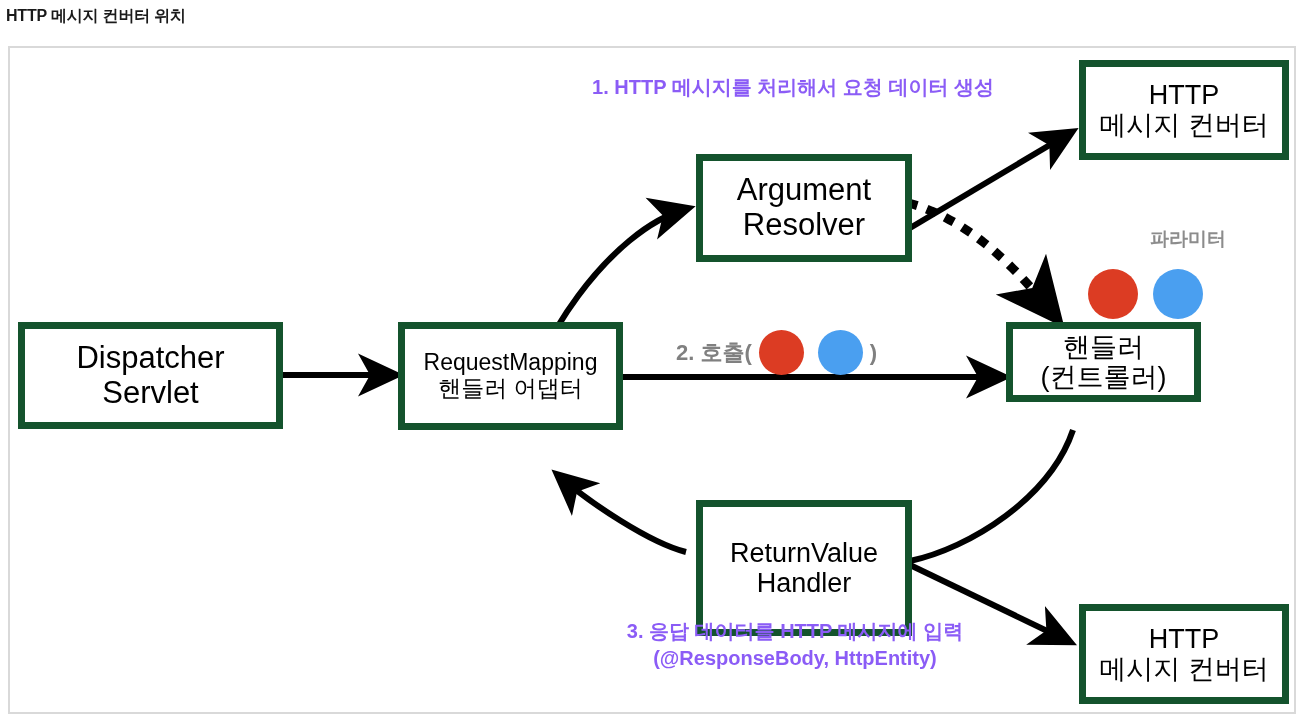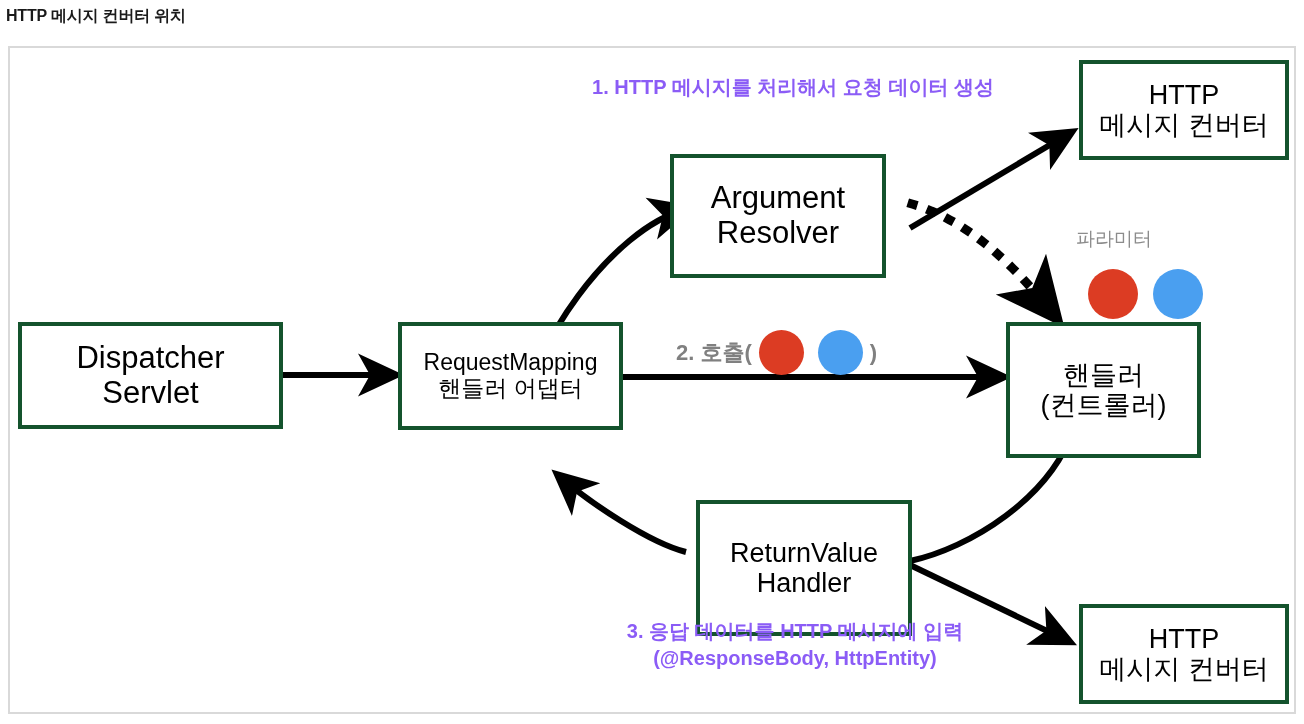--- a/index.html
+++ b/index.html
@@ -43,21 +43,21 @@
   svg.edges {
     position: absolute;
     left: 0;
     top: 0;
     width: 1284px;
     height: 664px;
     overflow: visible;
   }
   .node {
     position: absolute;
-    border: 4px solid #14532d;
+    border: 7px solid #14532d;
     background: #ffffff;
     box-sizing: border-box;
     display: flex;
     flex-direction: column;
     align-items: center;
     justify-content: center;
     text-align: center;
     color: #000000;
     line-height: 1.12;
   }
@@ -71,24 +71,24 @@
     font-weight: bold;
     font-size: 20px;
     text-align: center;
     line-height: 1.35;
     white-space: nowrap;
   }
   .annot .ln { display: block; }
   .param-label {
     position: absolute;
     color: #8c8c8c;
-    font-weight: normal;
+    font-weight: bold;
     font-size: 19px;
     white-space: nowrap;
-    text-align: left;
+    text-align: right;
   }
   .dot {
     position: absolute;
     border-radius: 50%;
   }
   .inline-row {
     position: absolute;
     display: flex;
     align-items: center;
     color: #808080;
@@ -140,31 +140,31 @@
     <div class="node big" style="left:8px; top:274px; width:265px; height:107px;">
       <span class="ln">Dispatcher</span>
       <span class="ln">Servlet</span>
     </div>
 
     <div class="node sm" style="left:388px; top:274px; width:225px; height:108px;">
       <span class="ln">RequestMapping</span>
       <span class="ln">핸들러 어댑터</span>
     </div>
 
-    <div class="node big" style="left:660px; top:106px; width:216px; height:124px;text-align:right;">
+    <div class="node big" style="left:686px; top:106px; width:216px; height:108px;text-align:right;">
       <span class="ln">Argument</span>
       <span class="ln">Resolver</span>
     </div>
 
     <div class="node mid" style="left:686px; top:452px; width:216px; height:136px;">
       <span class="ln">ReturnValue</span>
       <span class="ln">Handler</span>
     </div>
 
-    <div class="node mid" style="left:996px; top:274px; width:195px; height:136px;">
+    <div class="node mid" style="left:996px; top:274px; width:195px; height:80px;">
       <span class="ln">핸들러</span>
       <span class="ln">(컨트롤러)</span>
     </div>
 
     <div class="node mid" style="left:1069px; top:12px; width:210px; height:100px;">
       <span class="ln">HTTP</span>
       <span class="ln">메시지 컨버터</span>
     </div>
 
     <div class="node mid" style="left:1069px; top:556px; width:210px; height:100px;">

